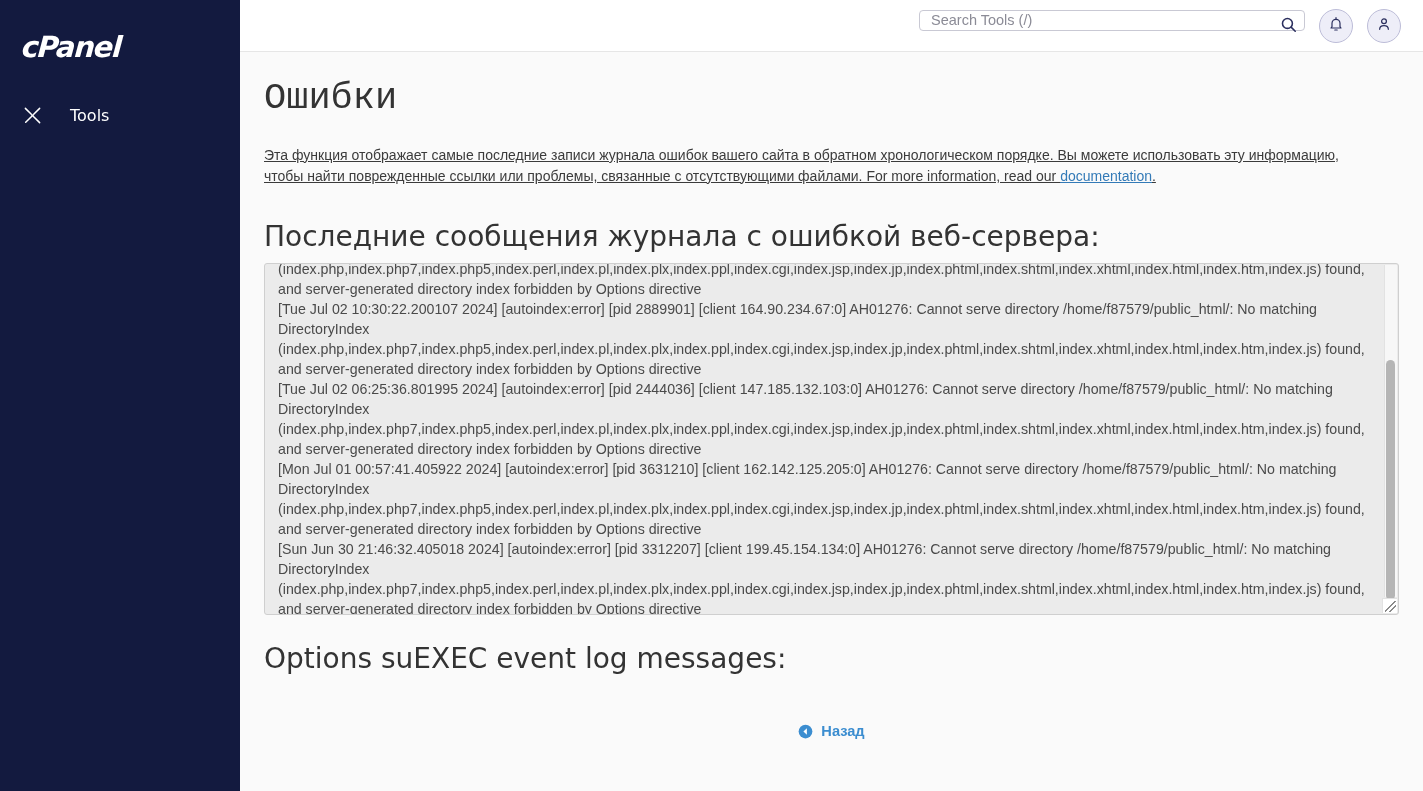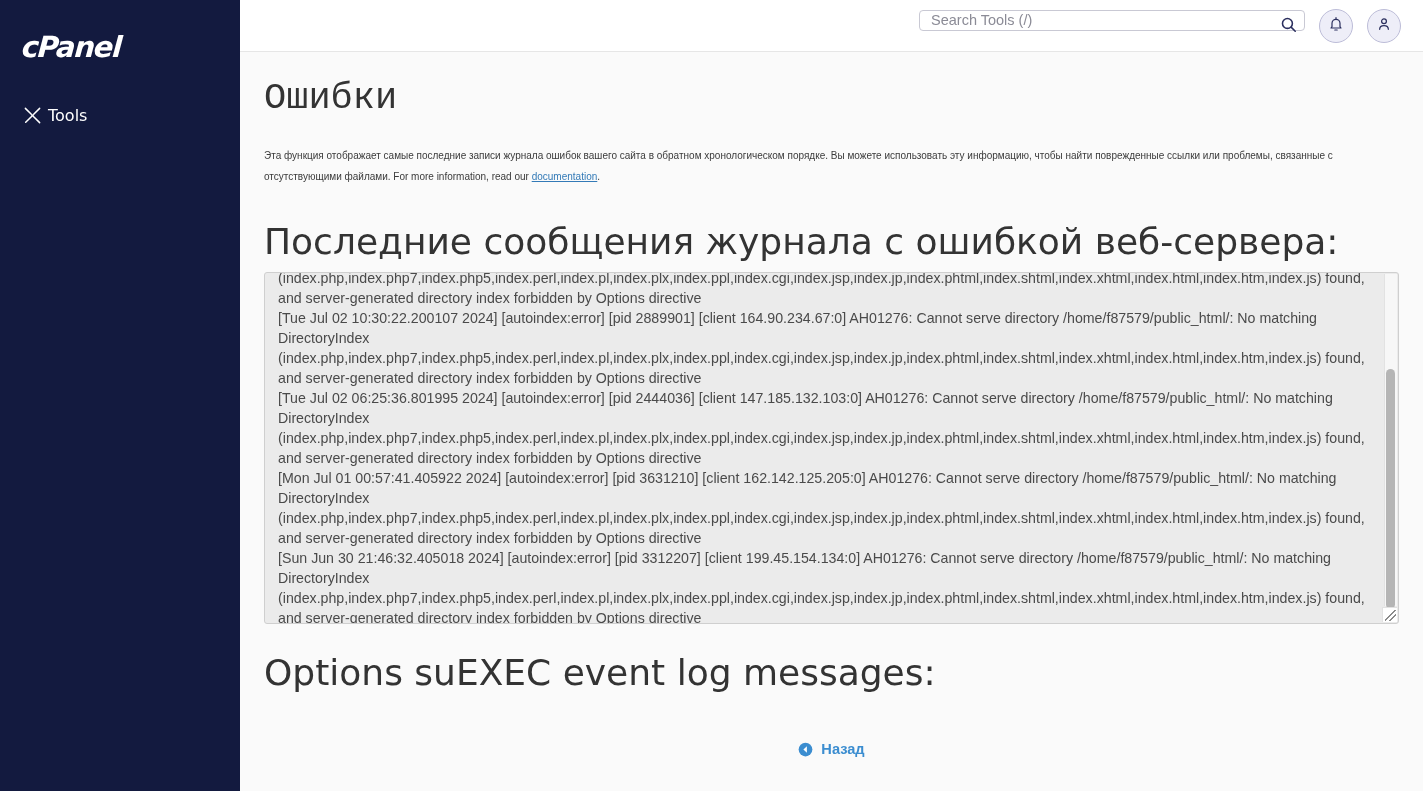--- a/index.html
+++ b/index.html
@@ -41,21 +41,21 @@
     color: #ffffff;
     line-height: 1;
     transform: skewX(-4deg);
   }
   .nav {
     margin-top: 24px;
   }
   .nav-item {
     display: flex;
     align-items: center;
-    gap: 6px;
+    gap: 28px;
     padding: 9px 22px;
     cursor: pointer;
   }
   .nav-icon {
     width: 20px; height: 20px;
     display: inline-flex;
     align-items: center;
     justify-content: center;
     color: #ffffff;
   }
@@ -138,34 +138,35 @@
 
   h1.page-title {
     font-family: Liberation Mono, monospace;
     font-weight: 400;
     font-size: 37px;
     color: #333333;
     margin: 0 0 26px 0;
     line-height: 1.1;
   }
   p.page-desc {
-    font-size: 10px;
+    font-size: 14px;
     line-height: 21px;
     color: #3b3b3b;
     margin: 1px 0 34px 0;
     max-width: 1100px;
+    text-decoration: underline;
   }
   p.page-desc a {
     color: #337ab7;
     text-decoration: underline;
   }
   h2.section-title {
     font-family: "DejaVu Sans", sans-serif;
     font-weight: 400;
-    font-size: 36px;
+    font-size: 28px;
     color: #333333;
     margin: 0 0 10px 0;
     line-height: 1.15;
   }
   h2.section-title.suexec { margin-top: 28px; }
 
   
   .log-box {
     position: relative;
     width: 100%;

